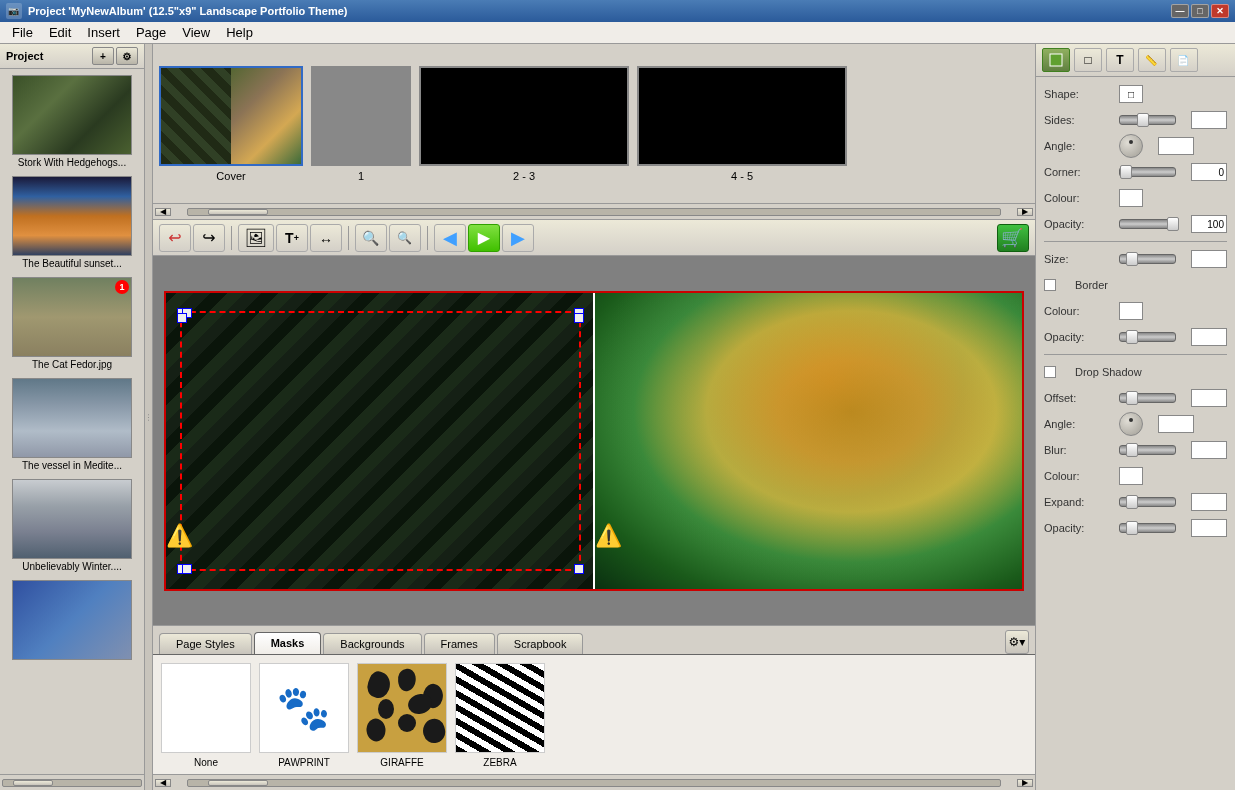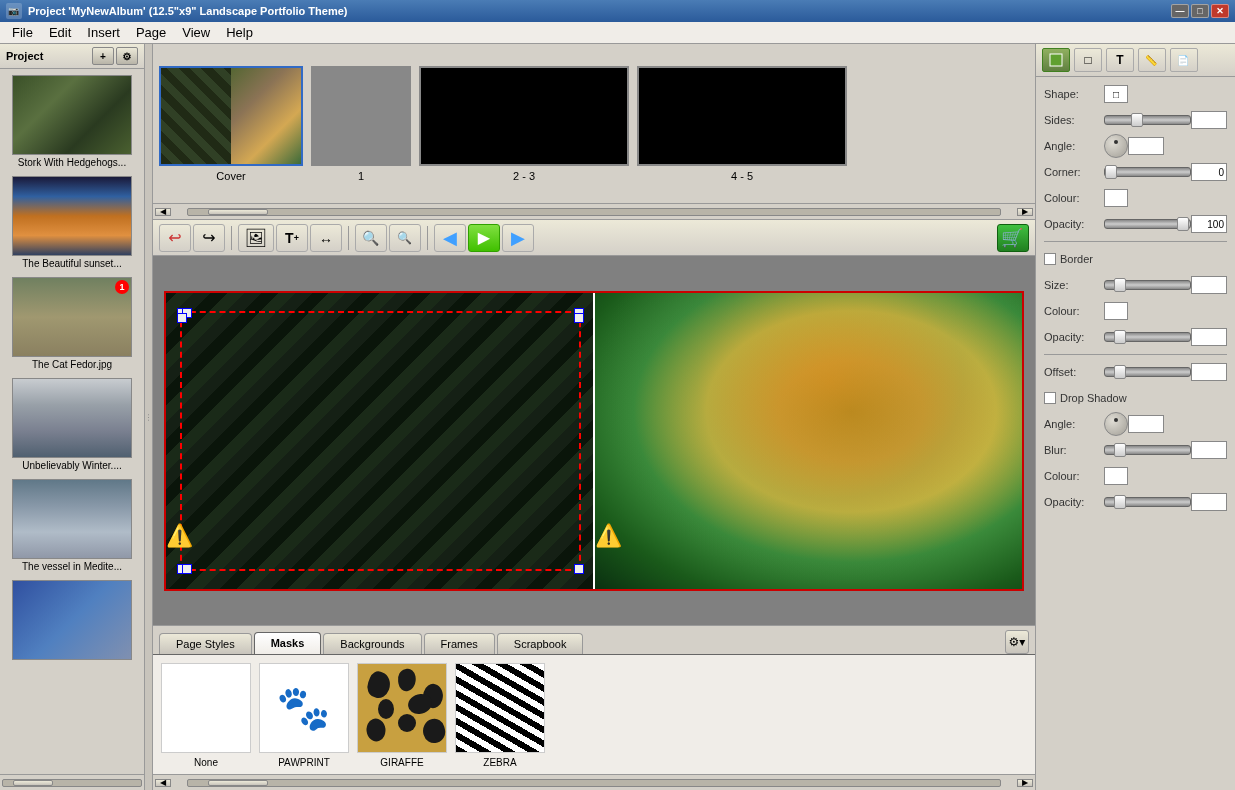--- a/index.html
+++ b/index.html
@@ -202,21 +202,21 @@
 
     #properties {
       padding: 6px 8px;
       display: flex;
       flex-direction: column;
       gap: 4px;
     }
     .prop-row {
       display: flex;
       align-items: center;
-      gap: 0;
+      gap: 15px;
       height: 22px;
     }
     .prop-label { width: 60px; font-size: 11px; color: #333; flex-shrink: 0; }
     .prop-slider-track { flex: 1; height: 10px; background: linear-gradient(to bottom, #888, #ccc, #888); border: 1px solid #666; border-radius: 3px; position: relative; }
     .prop-slider-thumb { width: 12px; height: 14px; background: linear-gradient(to bottom, #fff, #ccc); border: 1px solid #888; border-radius: 2px; position: absolute; top: -3px; left: 50%; cursor: pointer; }
     .prop-value-box { width: 36px; height: 18px; background: white; border: 1px solid #888; font-size: 10px; text-align: right; padding: 1px 2px; display: flex; align-items: center; justify-content: flex-end; }
     .prop-color-box { width: 24px; height: 18px; background: white; border: 1px solid #888; cursor: pointer; }
     .prop-shape-btn { width: 24px; height: 18px; background: white; border: 1px solid #888; cursor: pointer; display: flex; align-items: center; justify-content: center; font-size: 10px; }
     .prop-knob { width: 24px; height: 24px; background: radial-gradient(circle at 35% 35%, #e0ddd5, #a09d95); border: 1px solid #888; border-radius: 50%; position: relative; }
     .prop-knob-dot { width: 4px; height: 4px; background: #333; border-radius: 50%; position: absolute; top: 5px; left: 50%; transform: translateX(-50%); }
@@ -281,30 +281,30 @@
       <div class="picture-item">
         <div class="picture-thumb" style="position:relative;">
           <div style="width:100%;height:100%;background:linear-gradient(to bottom,#708060,#a09870,#8a8060);"></div>
           <div class="badge">1</div>
         </div>
         <span class="picture-label">The Cat Fedor.jpg</span>
       </div>
 
       <div class="picture-item">
         <div class="picture-thumb">
-          <div style="width:100%;height:100%;background:linear-gradient(to bottom,#c8ccd0,#98a0a8,#7a8090,#506070);"></div>
-        </div>
-        <span class="picture-label">Unbelievably Winter....</span>
+          <div style="width:100%;height:100%;background:linear-gradient(to bottom,#607888,#8898a8,#b0bcc8,#9098a8);"></div>
+        </div>
+        <span class="picture-label">The vessel in Medite...</span>
       </div>
 
       <div class="picture-item">
         <div class="picture-thumb">
-          <div style="width:100%;height:100%;background:linear-gradient(to bottom,#607888,#8898a8,#b0bcc8,#9098a8);"></div>
-        </div>
-        <span class="picture-label">The vessel in Medite...</span>
+          <div style="width:100%;height:100%;background:linear-gradient(to bottom,#c8ccd0,#98a0a8,#7a8090,#506070);"></div>
+        </div>
+        <span class="picture-label">Unbelievably Winter....</span>
       </div>
 
       <div class="picture-item">
         <div class="picture-thumb">
           <div style="width:100%;height:100%;background:linear-gradient(135deg,#3050a0,#5080c0,#8090b0);"></div>
         </div>
         <span class="picture-label"></span>
       </div>
     </div>
 
@@ -524,74 +524,81 @@
         <span class="prop-label">Opacity:</span>
         <div class="prop-slider-track">
           <div class="prop-slider-thumb" style="left:85%;"></div>
         </div>
         <div class="prop-value-box">100</div>
       </div>
 
       <div class="prop-divider"></div>
 
       <div class="prop-row">
+        <span class="prop-label">Size:</span>
+        <div class="prop-slider-track">
+          <div class="prop-slider-thumb" style="left:10%;"></div>
+        </div>
+        <div class="prop-value-box"></div>
+      </div>
+      <div class="prop-row">
         <div class="prop-checkbox"></div>
         <span class="prop-section-label" style="margin-left:4px;">Border</span>
       </div>
       <div class="prop-row">
-        <span class="prop-label">Size:</span>
-        <div class="prop-slider-track">
-          <div class="prop-slider-thumb" style="left:10%;"></div>
-        </div>
-        <div class="prop-value-box"></div>
-      </div>
-      <div class="prop-row">
         <span class="prop-label">Colour:</span>
         <div class="prop-color-box" style="background:white;"></div>
       </div>
       <div class="prop-row">
         <span class="prop-label">Opacity:</span>
         <div class="prop-slider-track">
           <div class="prop-slider-thumb" style="left:10%;"></div>
         </div>
         <div class="prop-value-box"></div>
       </div>
 
       <div class="prop-divider"></div>
 
       <div class="prop-row">
-        <span class="prop-label">Offset:</span>
-        <div class="prop-slider-track">
-          <div class="prop-slider-thumb" style="left:10%;"></div>
-        </div>
-        <div class="prop-value-box"></div>
-      </div>
-      <div class="prop-row">
         <div class="prop-checkbox"></div>
         <span class="prop-section-label" style="margin-left:4px;">Drop Shadow</span>
+      </div>
+      <div class="prop-row">
+        <span class="prop-label">Offset:</span>
+        <div class="prop-slider-track">
+          <div class="prop-slider-thumb" style="left:10%;"></div>
+        </div>
+        <div class="prop-value-box"></div>
       </div>
       <div class="prop-row">
         <span class="prop-label">Angle:</span>
         <div class="prop-knob">
           <div class="prop-knob-dot"></div>
         </div>
         <div class="prop-value-box"></div>
       </div>
       <div class="prop-row">
         <span class="prop-label">Blur:</span>
         <div class="prop-slider-track">
           <div class="prop-slider-thumb" style="left:10%;"></div>
         </div>
         <div class="prop-value-box"></div>
       </div>
       <div class="prop-row">
         <span class="prop-label">Colour:</span>
         <div class="prop-color-box" style="background:white;"></div>
       </div>
       <div class="prop-row">
+        <span class="prop-label">Expand:</span>
+        <div class="prop-slider-track">
+          <div class="prop-slider-thumb" style="left:10%;"></div>
+        </div>
+        <div class="prop-value-box"></div>
+      </div>
+      <div class="prop-row">
         <span class="prop-label">Opacity:</span>
         <div class="prop-slider-track">
           <div class="prop-slider-thumb" style="left:10%;"></div>
         </div>
         <div class="prop-value-box"></div>
       </div>
     </div>
   </div>
 </div>
 

